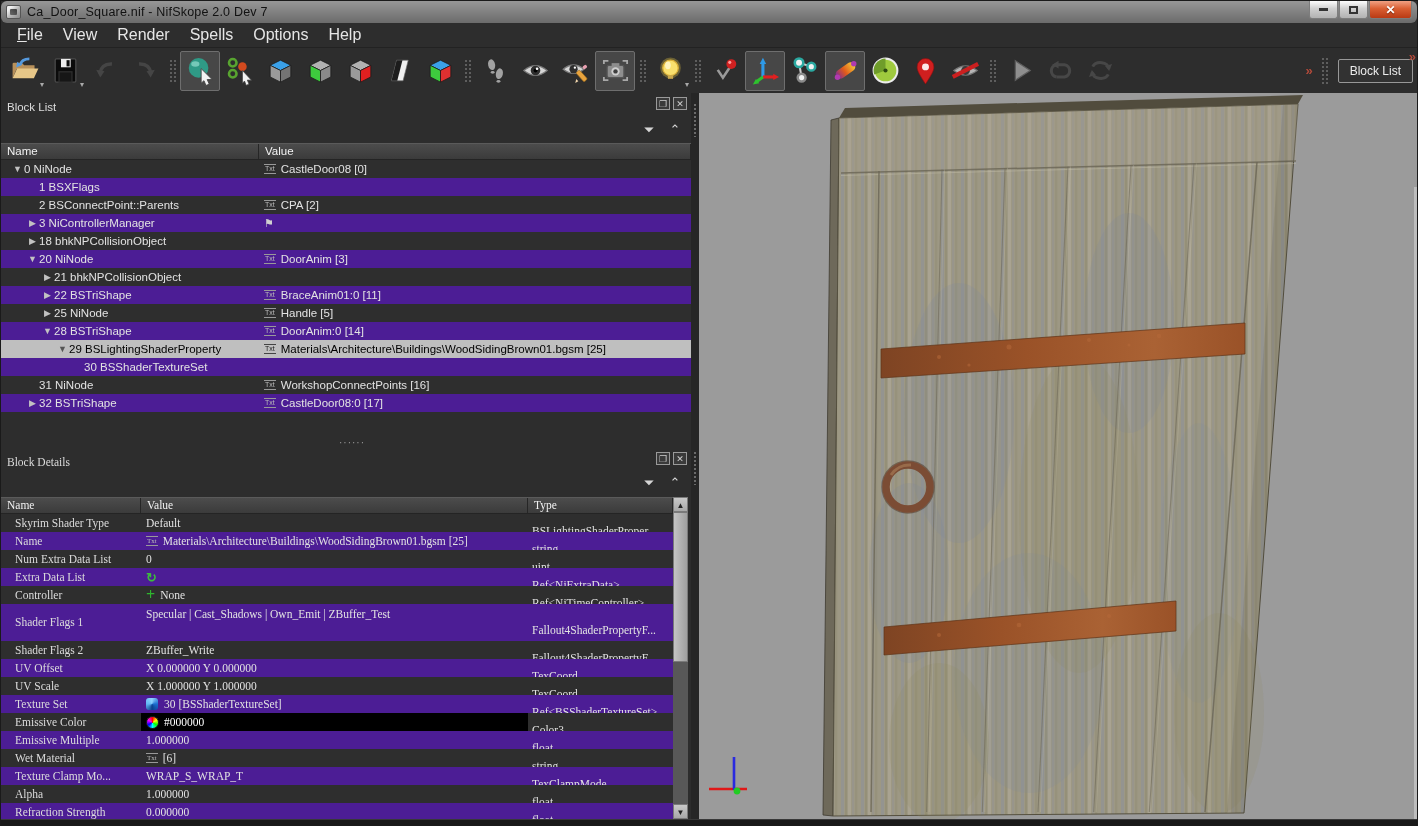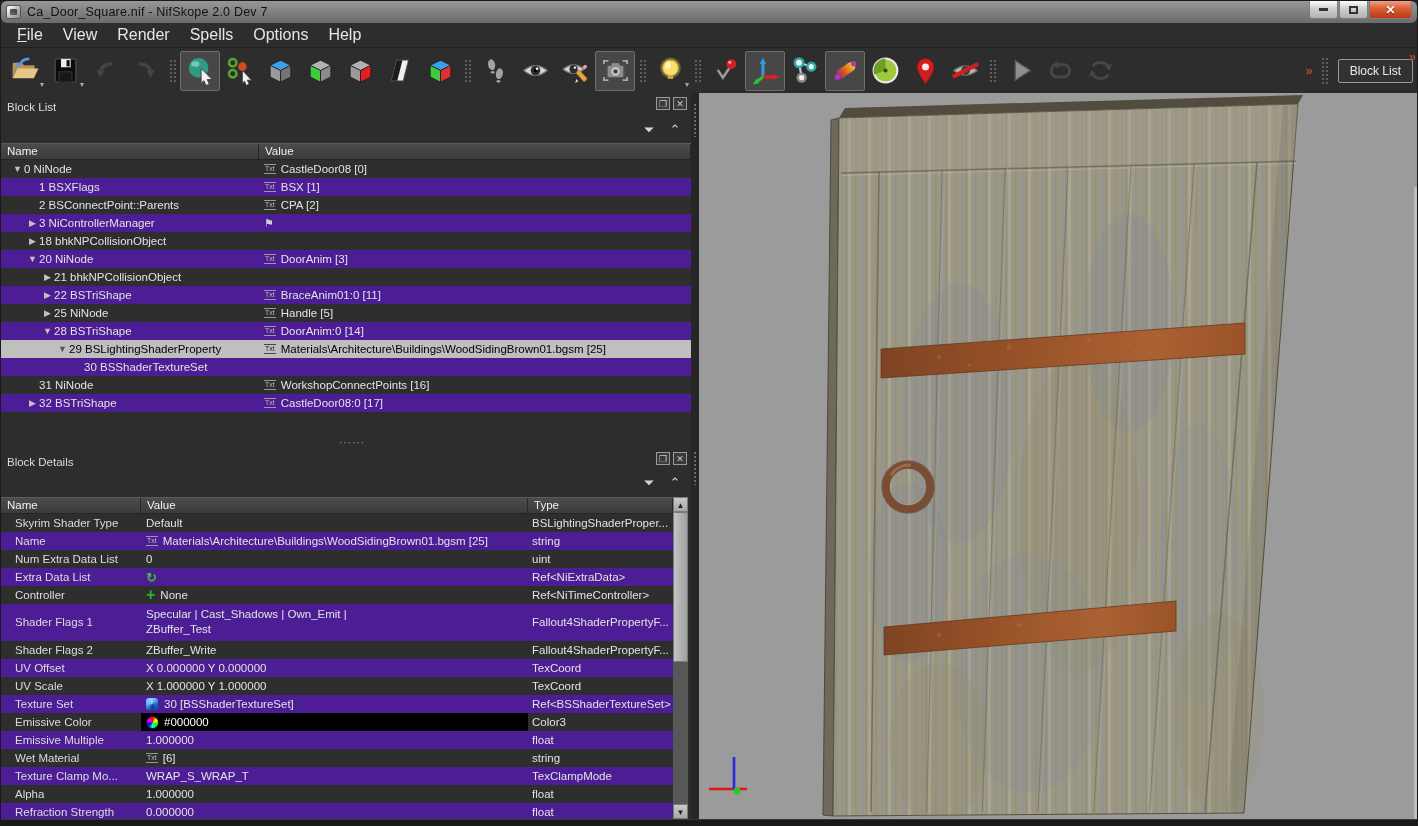--- a/index.html
+++ b/index.html
@@ -75,21 +75,21 @@
   .cell { overflow:hidden; white-space:nowrap; }
   .bl-name { width:258px; flex:0 0 auto; display:flex; }
   .bl-value { flex:1; padding-left:5px; display:flex; align-items:center; }
   .expander { width:13px; flex:0 0 auto; text-align:center; color:#c2c2c2; font-size:9px; }
   .txticon { font-size:7px; color:#b9b9b9; border-top:1px solid #999; border-bottom:1px solid #999;
     padding:0 1px; margin-right:5px; line-height:8px; height:10px; display:inline-flex; align-items:center; flex:0 0 auto; }
   .flagicon { color:#d0d0d0; font-size:11px; margin-right:4px; }
 
   .bd-name { width:140px; flex:0 0 auto; padding-left:14px; color:#dcdcdc; }
   .bd-value { width:387px; flex:0 0 auto; padding-left:5px; display:flex; align-items:center; position:relative; }
-  .bd-type { flex:1; padding-left:4px; }
+  .bd-type { flex:1; padding-left:4px;margin-top:8px; }
   .row.tall { height:37px; line-height:15px; }
   .row.tall .bd-value { align-items:flex-start; padding-top:3px; }
   .row.tall .bd-value span.val { white-space:normal; max-width:255px; }
   .row.tall .bd-name, .row.tall .bd-type { line-height:37px; }
   .bd-value.blackcell { background:#000; color:#fff; }
   .refreshicon { color:#3dbb3d; font-weight:bold; font-size:13px; margin-right:5px; line-height:13px; }
   .plusicon { color:#2eb52e; font-weight:bold; font-size:16px; margin-right:5px; line-height:14px; }
   .texicon { width:12px; height:12px; border-radius:3px; margin-right:6px; flex:0 0 auto;
     background:conic-gradient(#8fd4ff,#1b6fd0,#0a3e8a,#62b8f5,#8fd4ff); }
   .wheelicon { width:13px; height:13px; border-radius:50%; margin-right:5px; flex:0 0 auto;
@@ -389,24 +389,20 @@
               <div class="cell bl-value">
                 <span class="txticon">Txt</span>
                 <span>CastleDoor08 [0]</span>
               </div>
             </div>
             <div class="row alt">
               <div class="cell bl-name" style="padding-left: 25px;">
                 <span class="expander"></span>
                 <span>1 BSXFlags</span>
               </div>
-              <div class="cell bl-value">
-                <span class="txticon">Txt</span>
-                <span>BSX [1]</span>
-              </div>
             </div>
             <div class="row even">
               <div class="cell bl-name" style="padding-left: 25px;">
                 <span class="expander"></span>
                 <span>2 BSConnectPoint::Parents</span>
               </div>
               <div class="cell bl-value">
                 <span class="txticon">Txt</span>
                 <span>CPA [2]</span>
               </div>
@@ -518,21 +514,21 @@
                 <span>CastleDoor08:0 [17]</span>
               </div>
             </div>
           </div>
       </div>
 
       <div class="hsplitter">
         <div class="dots">······</div>
       </div>
 
-      <div class="panel" style="top:355px; height:371px;">
+      <div class="panel" style="top:355px; height:371px;font-family:Liberation Serif, serif;">
         <div class="panel-titlebar" style="height:24px;">
           <div class="panel-title">Block Details</div>
           <div class="panel-btns">
             <div class="pbtn">❐</div>
             <div class="pbtn">✕</div>
           </div>
         </div>
         <div class="panel-chevrons" style="height:25px;">
           <div class="chevbtn" style="right:32px;">⏷</div>
           <div class="chevbtn" style="right:6px;">⌃</div>

